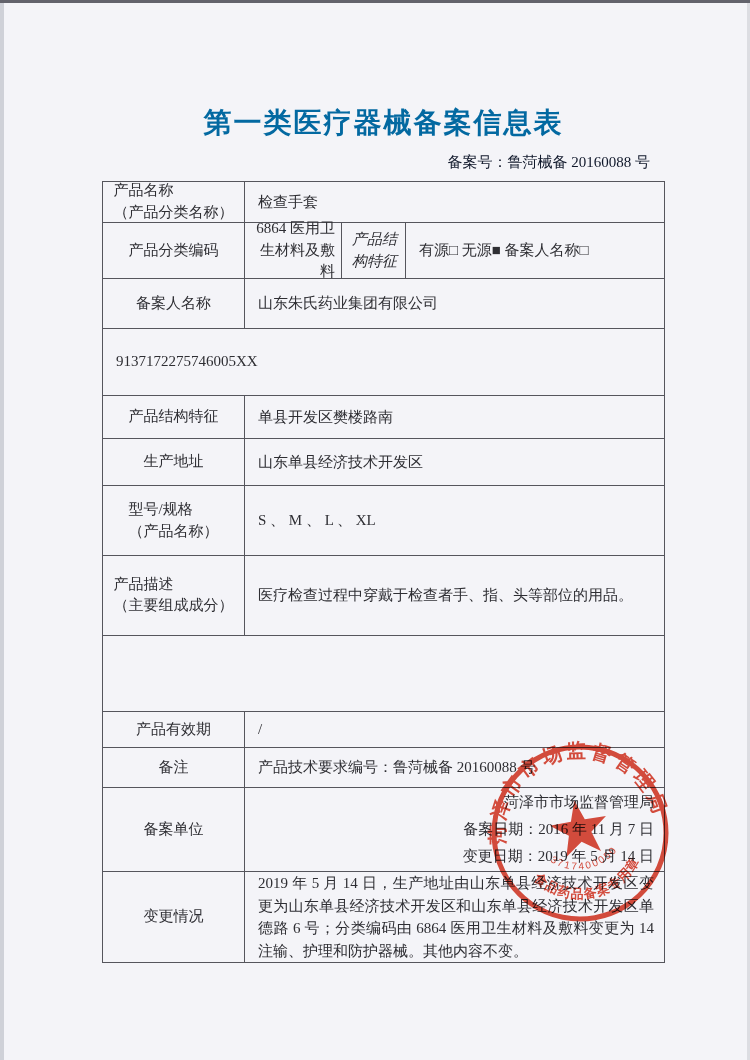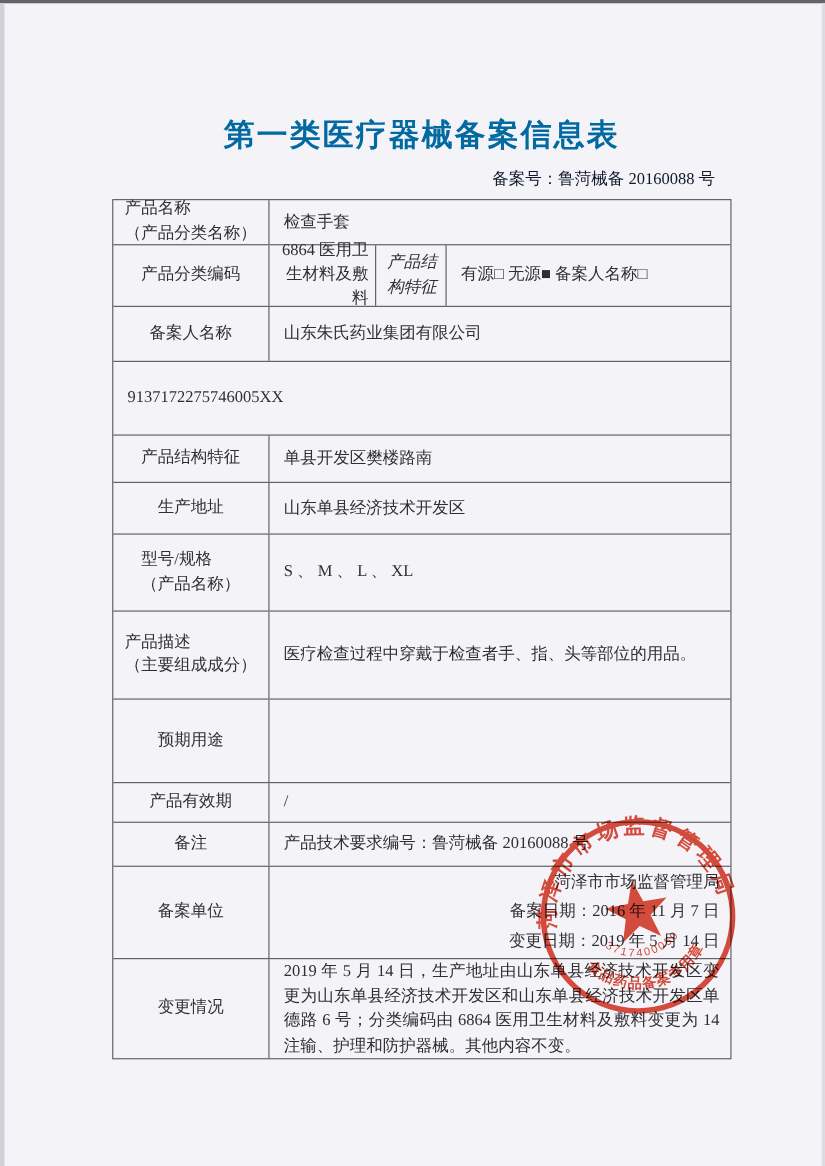--- a/index.html
+++ b/index.html
@@ -96,21 +96,20 @@
     <div class="cell value">S 、 M 、 L 、 XL</div>
   </div>
 
   <div class="row" style="height:80px">
     <div class="cell label">产品描述
 （主要组成成分）</div>
     <div class="cell value">医疗检查过程中穿戴于检查者手、指、头等部位的用品。</div>
   </div>
 
   <div class="row" style="height:77px">
-    <div class="cell label">预期用途</div>
   </div>
 
   <div class="row" style="height:36px">
     <div class="cell label">产品有效期</div>
     <div class="cell value">/</div>
   </div>
 
   <div class="row" style="height:40px">
     <div class="cell label">备注</div>
     <div class="cell value">产品技术要求编号：鲁菏械备 20160088 号</div>

